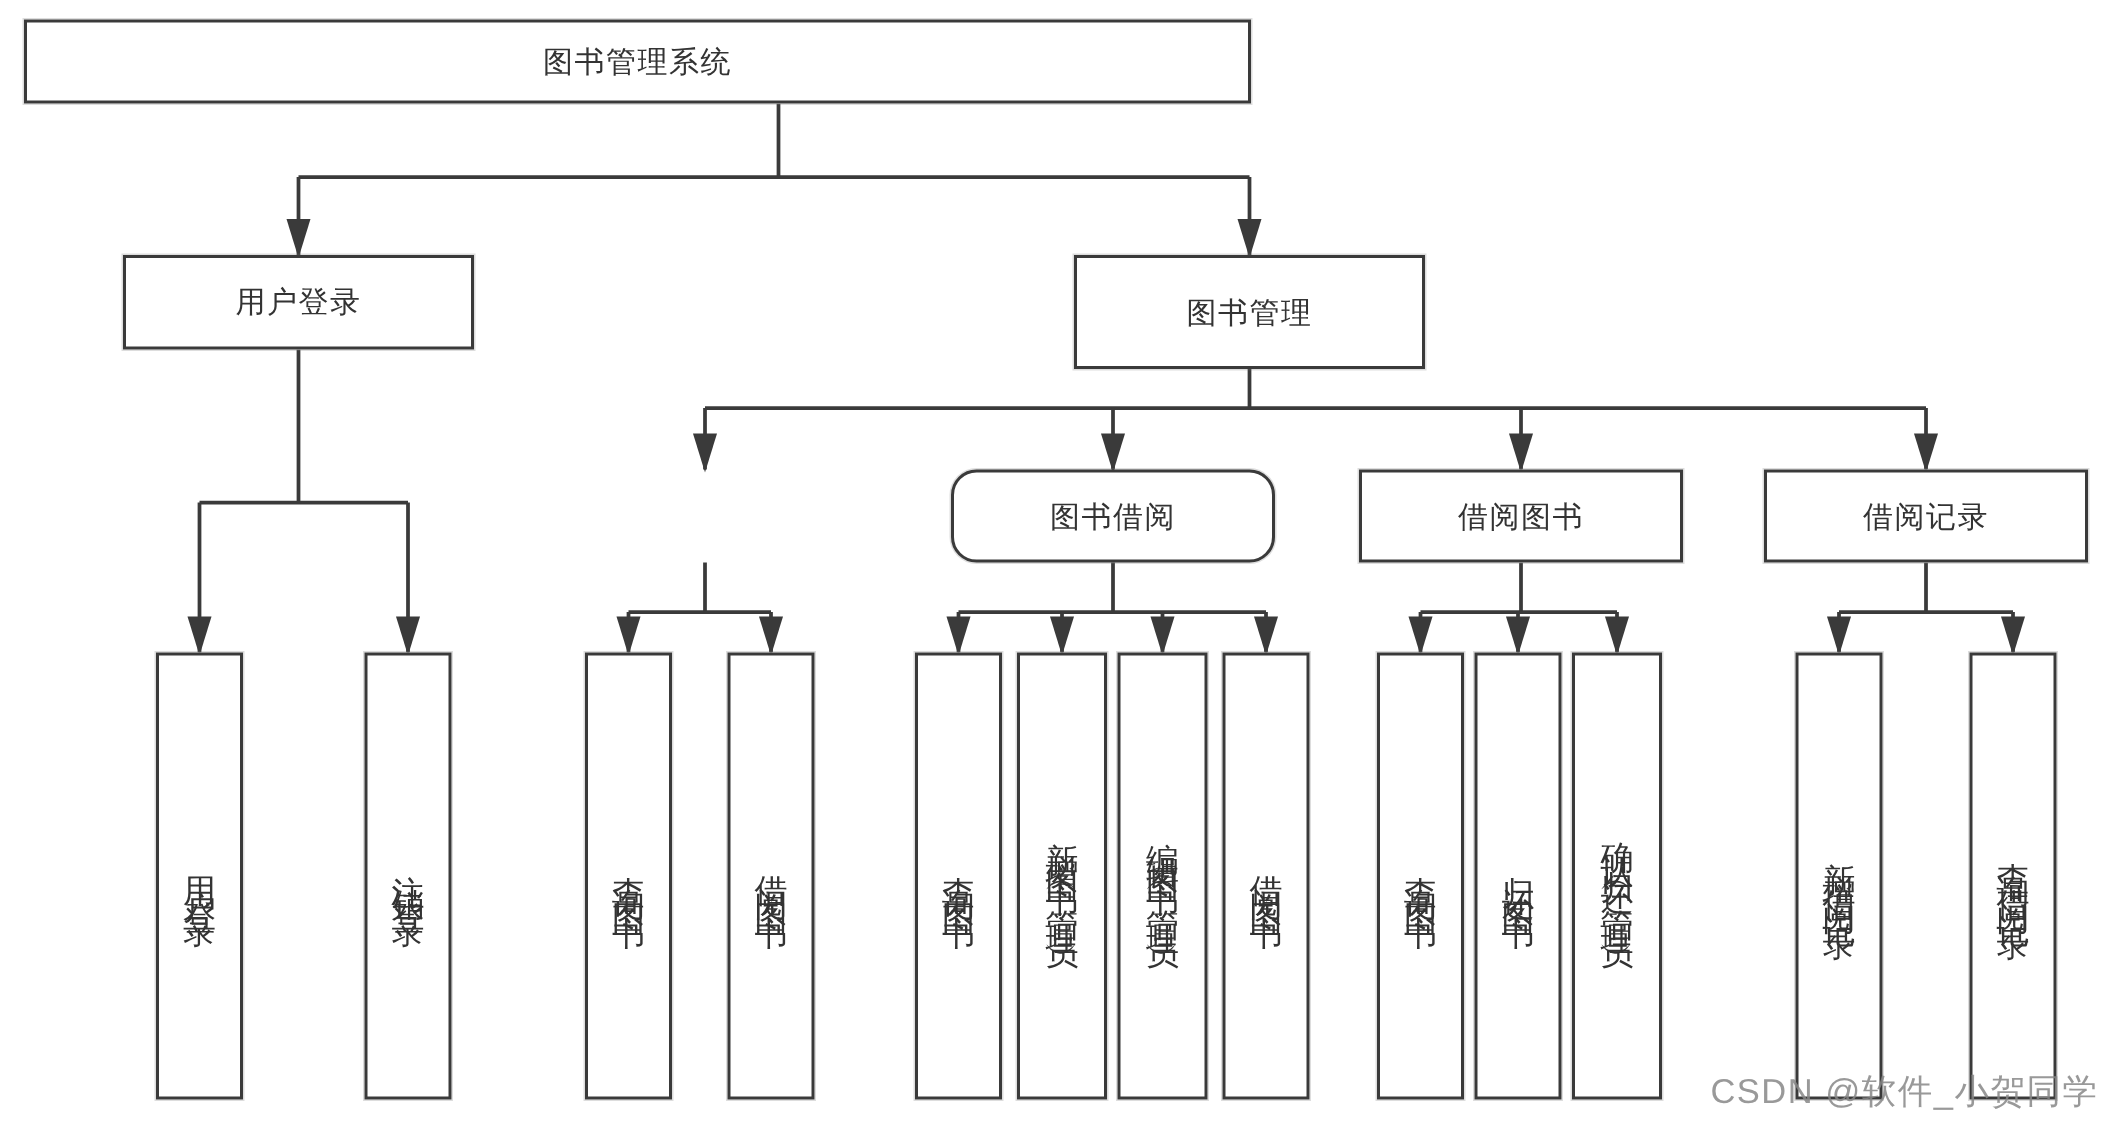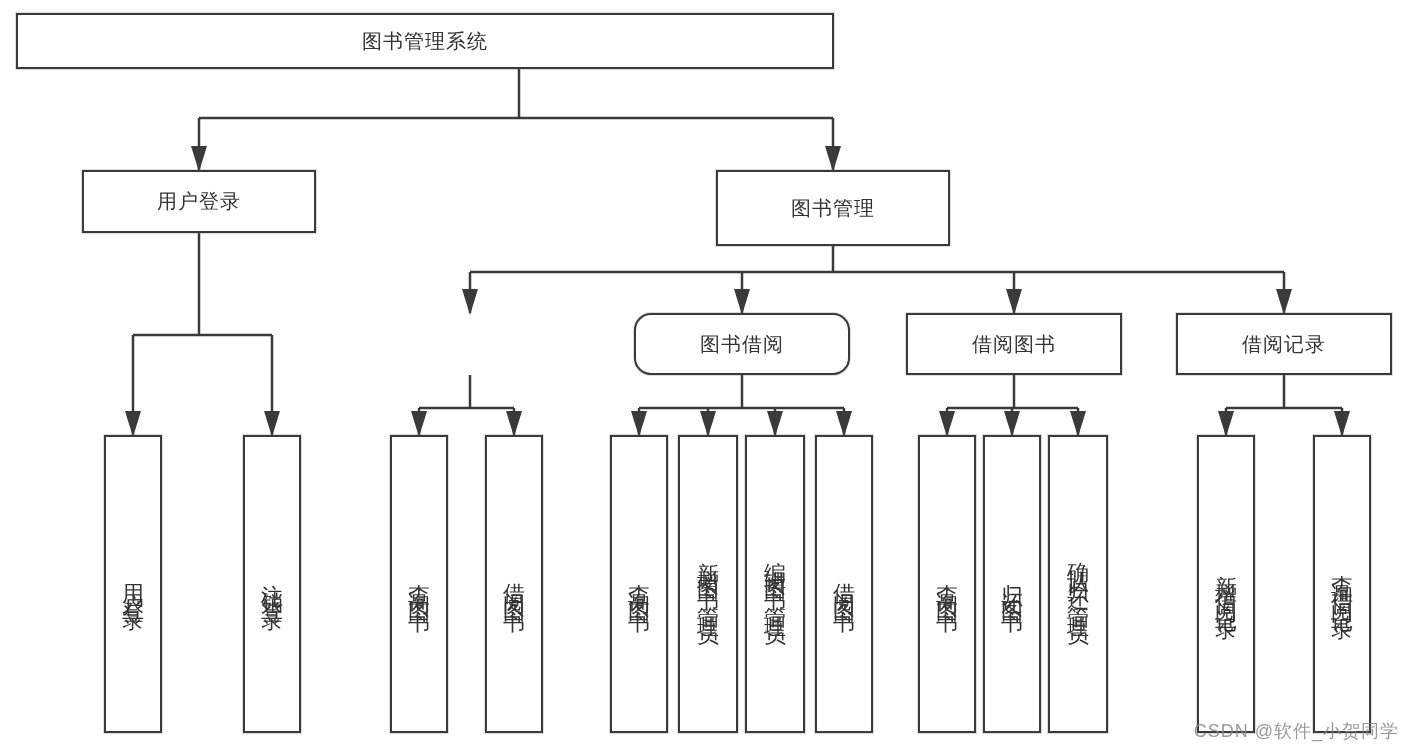--- a/index.html
+++ b/index.html
@@ -45,21 +45,21 @@
     line-height: 1;
     font-size: 22px;
     letter-spacing: 9px;
     max-height: 285px;
   }
   #watermark {
     position: absolute;
     right: 6px;
     bottom: 4px;
     z-index: 3;
-    font-size: 18px;
+    font-size: 23px;
     letter-spacing: 1px;
     color: rgba(135, 135, 135, 0.85);
   }
 </style>
 </head>
 <body>
 
 <div id="canvas">
   <svg id="connectors" width="1405" height="747">
       <line x1="519" y1="69" x2="519" y2="118" stroke="#3a3a3a" stroke-width="2.5"></line>

